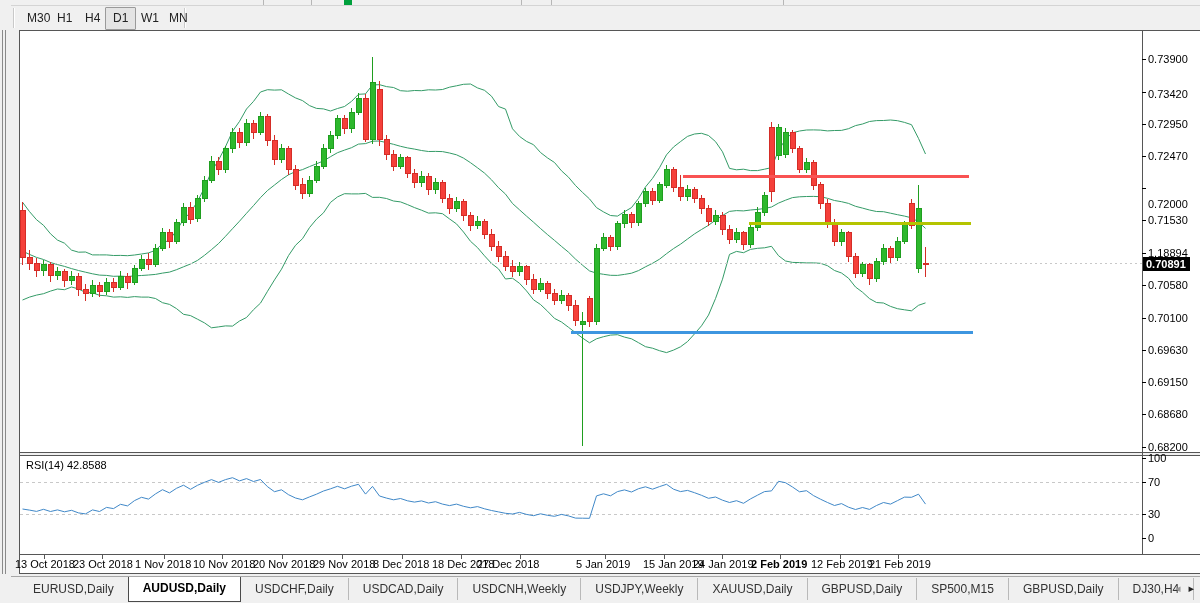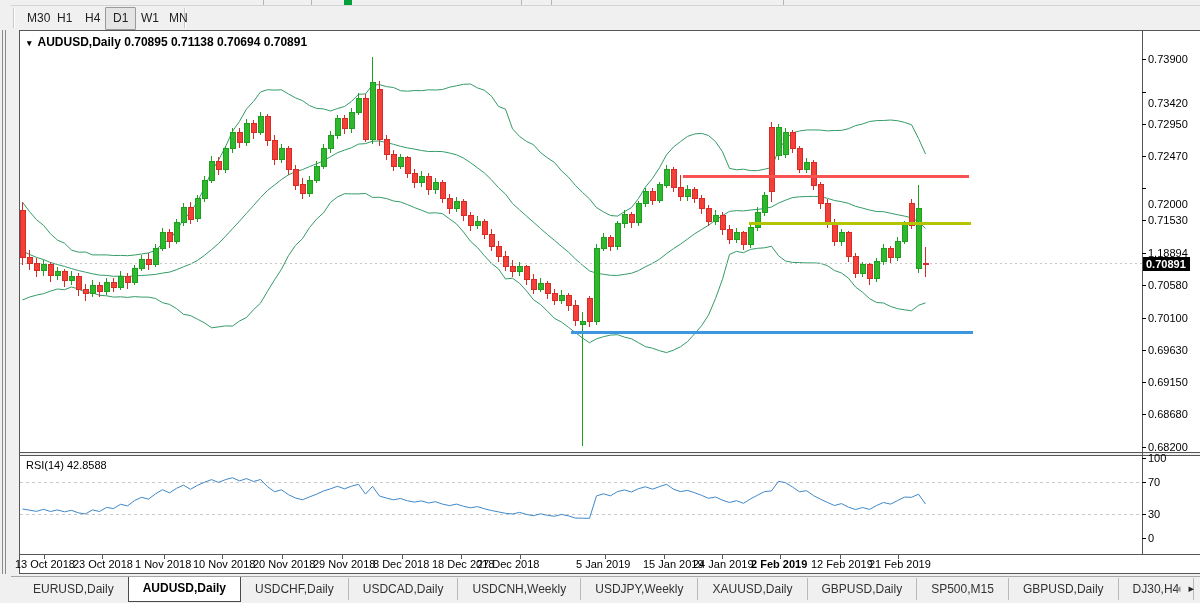--- a/index.html
+++ b/index.html
@@ -62,21 +62,20 @@
   <div class="grip" style="left:173px"></div>
 <div class="tf-btn" style="left: 8px;">M30</div>
     <div class="tf-btn" style="left: 38px;">H1</div>
     <div class="tf-btn" style="left: 66px;">H4</div>
     <div class="tf-btn active" style="left: 94px;">D1</div>
     <div class="tf-btn" style="left: 122px;">W1</div>
     <div class="tf-btn" style="left: 150px;">MN</div>
   </div>
 
 <div class="abs" id="chart-window">
-  <div id="chart-title"><span id="symbol-dropdown">▾</span><span>AUDUSD,Daily</span><span> </span><span>0.70895 0.71138 0.70694 0.70891</span></div>
 
   <svg id="main-svg" width="1122" height="421" shape-rendering="crispEdges">
       <path d="M2.5,171.2 L9.5,180.6 L16.5,188.7 L23.5,194.3 L30.5,202.8 L37.5,209.1 L44.5,212.2 L51.5,219.1 L58.5,221.2 L65.5,221.0 L72.5,223.9 L79.5,223.9 L86.5,223.9 L93.5,224.5 L100.5,224.4 L107.5,224.7 L114.5,224.0 L121.5,223.0 L128.5,221.9 L135.5,219.3 L142.5,212.6 L149.5,208.7 L156.5,199.7 L163.5,188.3 L170.5,181.4 L177.5,170.5 L184.5,156.8 L191.5,140.4 L198.5,129.2 L205.5,115.7 L212.5,100.3 L219.5,90.4 L226.5,78.0 L233.5,70.4 L240.5,61.0 L247.5,58.7 L254.5,59.1 L261.5,58.8 L268.5,63.0 L275.5,66.9 L282.5,69.6 L289.5,74.6 L296.5,77.4 L303.5,77.9 L310.5,80.0 L317.5,77.5 L324.5,75.5 L331.5,70.4 L338.5,63.3 L345.5,62.9 L352.5,53.9 L359.5,53.7 L366.5,55.6 L373.5,56.5 L380.5,59.7 L387.5,60.2 L394.5,59.5 L401.5,59.7 L408.5,58.8 L415.5,59.0 L422.5,58.5 L429.5,56.2 L436.5,54.8 L443.5,53.3 L450.5,53.0 L457.5,56.9 L464.5,59.3 L471.5,65.2 L478.5,75.5 L485.5,78.1 L492.5,97.8 L499.5,105.4 L506.5,110.4 L513.5,113.7 L520.5,121.5 L527.5,126.9 L534.5,131.5 L541.5,139.8 L548.5,146.2 L555.5,154.5 L562.5,161.4 L569.5,167.9 L576.5,176.6 L583.5,180.9 L590.5,184.5 L597.5,185.1 L604.5,180.7 L611.5,176.6 L618.5,167.5 L625.5,155.9 L632.5,147.4 L639.5,136.7 L646.5,123.8 L653.5,116.0 L660.5,110.6 L667.5,105.4 L674.5,103.0 L681.5,102.3 L688.5,104.5 L695.5,110.6 L702.5,120.8 L709.5,137.4 L716.5,138.8 L723.5,138.2 L730.5,139.6 L737.5,139.6 L744.5,138.2 L751.5,136.6 L758.5,119.5 L765.5,108.3 L772.5,101.8 L779.5,100.0 L786.5,99.0 L793.5,98.9 L800.5,99.1 L807.5,99.9 L814.5,99.5 L821.5,99.4 L828.5,97.7 L835.5,94.6 L842.5,93.0 L849.5,90.5 L856.5,89.6 L863.5,89.5 L870.5,89.0 L877.5,89.7 L884.5,91.4 L891.5,93.7 L898.5,107.4 L905.5,123.0 " fill="none" stroke="#349b67" stroke-width="1" shape-rendering="auto"></path>
       <path d="M2.5,220.1 L9.5,223.4 L16.5,226.4 L23.5,228.5 L30.5,231.5 L37.5,233.6 L44.5,235.4 L51.5,237.6 L58.5,239.5 L65.5,241.2 L72.5,242.8 L79.5,244.1 L86.5,244.4 L93.5,245.3 L100.5,245.1 L107.5,245.6 L114.5,244.8 L121.5,244.5 L128.5,244.0 L135.5,243.4 L142.5,242.1 L149.5,241.1 L156.5,238.7 L163.5,235.8 L170.5,233.0 L177.5,229.4 L184.5,224.3 L191.5,218.6 L198.5,212.6 L205.5,205.3 L212.5,197.7 L219.5,190.2 L226.5,182.3 L233.5,174.6 L240.5,166.6 L247.5,159.5 L254.5,154.0 L261.5,148.5 L268.5,143.8 L275.5,140.6 L282.5,138.6 L289.5,135.6 L296.5,132.8 L303.5,129.9 L310.5,125.7 L317.5,121.7 L324.5,119.1 L331.5,116.7 L338.5,113.1 L345.5,112.6 L352.5,110.2 L359.5,110.0 L366.5,111.6 L373.5,113.3 L380.5,115.3 L387.5,116.9 L394.5,118.1 L401.5,119.5 L408.5,120.5 L415.5,120.4 L422.5,120.6 L429.5,122.0 L436.5,123.8 L443.5,127.1 L450.5,131.7 L457.5,136.8 L464.5,142.1 L471.5,148.8 L478.5,156.7 L485.5,163.1 L492.5,172.5 L499.5,178.8 L506.5,185.1 L513.5,191.2 L520.5,197.5 L527.5,203.6 L534.5,209.4 L541.5,215.4 L548.5,221.2 L555.5,228.1 L562.5,234.2 L569.5,239.9 L576.5,242.2 L583.5,243.3 L590.5,244.3 L597.5,244.4 L604.5,243.4 L611.5,242.2 L618.5,239.6 L625.5,235.8 L632.5,232.3 L639.5,228.2 L646.5,222.7 L653.5,217.6 L660.5,213.2 L667.5,208.0 L674.5,202.9 L681.5,198.5 L688.5,194.3 L695.5,189.1 L702.5,184.5 L709.5,180.4 L716.5,179.6 L723.5,179.9 L730.5,179.0 L737.5,178.4 L744.5,177.5 L751.5,176.0 L758.5,172.1 L765.5,169.2 L772.5,166.6 L779.5,165.8 L786.5,165.5 L793.5,165.4 L800.5,165.7 L807.5,167.3 L814.5,169.5 L821.5,170.7 L828.5,172.4 L835.5,175.3 L842.5,177.1 L849.5,179.0 L856.5,180.5 L863.5,180.7 L870.5,182.2 L877.5,183.7 L884.5,185.1 L891.5,186.8 L898.5,190.9 L905.5,197.4 " fill="none" stroke="#349b67" stroke-width="1" shape-rendering="auto"></path>
       <path d="M2.5,269.0 L9.5,266.1 L16.5,264.1 L23.5,262.7 L30.5,260.1 L37.5,258.0 L44.5,258.7 L51.5,256.0 L58.5,257.9 L65.5,261.5 L72.5,261.8 L79.5,264.3 L86.5,264.8 L93.5,266.1 L100.5,265.8 L107.5,266.4 L114.5,265.6 L121.5,266.1 L128.5,266.1 L135.5,267.5 L142.5,271.7 L149.5,273.4 L156.5,277.6 L163.5,283.3 L170.5,284.6 L177.5,288.2 L184.5,291.9 L191.5,296.8 L198.5,295.9 L205.5,294.9 L212.5,295.1 L219.5,290.0 L226.5,286.5 L233.5,278.7 L240.5,272.1 L247.5,260.3 L254.5,248.9 L261.5,238.2 L268.5,224.6 L275.5,214.3 L282.5,207.7 L289.5,196.6 L296.5,188.2 L303.5,181.8 L310.5,171.4 L317.5,165.9 L324.5,162.7 L331.5,162.9 L338.5,162.9 L345.5,162.4 L352.5,166.4 L359.5,166.3 L366.5,167.5 L373.5,170.0 L380.5,170.9 L387.5,173.6 L394.5,176.6 L401.5,179.2 L408.5,182.1 L415.5,181.8 L422.5,182.7 L429.5,187.9 L436.5,192.9 L443.5,201.0 L450.5,210.3 L457.5,216.6 L464.5,224.8 L471.5,232.4 L478.5,237.9 L485.5,248.0 L492.5,247.2 L499.5,252.3 L506.5,259.9 L513.5,268.8 L520.5,273.5 L527.5,280.2 L534.5,287.4 L541.5,291.0 L548.5,296.3 L555.5,301.7 L562.5,307.0 L569.5,311.8 L576.5,307.8 L583.5,305.7 L590.5,304.1 L597.5,303.7 L604.5,306.1 L611.5,307.8 L618.5,311.7 L625.5,315.7 L632.5,317.2 L639.5,319.7 L646.5,321.6 L653.5,319.1 L660.5,315.8 L667.5,310.6 L674.5,302.9 L681.5,294.8 L688.5,284.1 L695.5,267.6 L702.5,248.2 L709.5,223.4 L716.5,220.4 L723.5,221.7 L730.5,218.4 L737.5,217.3 L744.5,216.8 L751.5,215.3 L758.5,224.7 L765.5,230.0 L772.5,231.4 L779.5,231.6 L786.5,231.9 L793.5,231.9 L800.5,232.3 L807.5,234.7 L814.5,239.5 L821.5,242.0 L828.5,247.2 L835.5,256.0 L842.5,261.2 L849.5,267.6 L856.5,271.5 L863.5,272.0 L870.5,275.4 L877.5,277.7 L884.5,278.8 L891.5,279.8 L898.5,274.3 L905.5,271.9 " fill="none" stroke="#349b67" stroke-width="1" shape-rendering="auto"></path>
       <line x1="0" y1="232.82315789473648" x2="1122" y2="232.82315789473648" stroke="#c8c8c8" stroke-dasharray="2 3"></line>
       <g>
         <line x1="2.5" y1="170.9" x2="2.5" y2="233.6" stroke="#d42d27" stroke-width="1"></line>
         <rect x="0.0" y="179.1" width="5" height="47.6" fill="#f5403a" stroke="#d42d27" stroke-width="1"></rect>
       </g>
@@ -608,21 +607,21 @@
       <line x1="0" y1="26.0" x2="1122" y2="26.0" stroke="#c8c8c8" stroke-dasharray="3 3"></line>
       <path d="M2.5,53.0 L9.5,54.1 L16.5,55.4 L23.5,53.3 L30.5,55.5 L37.5,53.9 L44.5,55.8 L51.5,54.3 L58.5,56.9 L65.5,57.9 L72.5,53.9 L79.5,55.5 L86.5,51.4 L93.5,52.6 L100.5,48.3 L107.5,49.9 L114.5,44.6 L121.5,41.3 L128.5,43.1 L135.5,37.9 L142.5,33.7 L149.5,36.9 L156.5,32.3 L163.5,29.2 L170.5,33.3 L177.5,29.3 L184.5,26.3 L191.5,23.6 L198.5,26.4 L205.5,23.6 L212.5,21.7 L219.5,24.9 L226.5,22.6 L233.5,25.5 L240.5,23.5 L247.5,30.7 L254.5,35.7 L261.5,33.8 L268.5,38.7 L275.5,42.0 L282.5,43.8 L289.5,40.9 L296.5,38.2 L303.5,35.0 L310.5,32.8 L317.5,30.3 L324.5,32.8 L331.5,30.2 L338.5,28.3 L345.5,38.1 L352.5,30.4 L359.5,40.0 L366.5,42.1 L373.5,43.8 L380.5,42.5 L387.5,44.8 L394.5,46.1 L401.5,44.9 L408.5,47.0 L415.5,45.7 L422.5,48.1 L429.5,49.6 L436.5,48.1 L443.5,50.3 L450.5,51.8 L457.5,50.6 L464.5,52.8 L471.5,54.5 L478.5,55.9 L485.5,57.3 L492.5,58.0 L499.5,56.4 L506.5,58.4 L513.5,59.7 L520.5,57.8 L527.5,59.3 L534.5,60.3 L541.5,58.4 L548.5,59.9 L555.5,62.1 L562.5,62.2 L569.5,62.3 L576.5,39.9 L583.5,37.8 L590.5,39.8 L597.5,35.6 L604.5,33.9 L611.5,36.0 L618.5,32.7 L625.5,30.8 L632.5,33.2 L639.5,30.6 L646.5,28.3 L653.5,33.2 L660.5,35.6 L667.5,34.4 L674.5,36.7 L681.5,39.3 L688.5,42.3 L695.5,41.0 L702.5,44.2 L709.5,46.5 L716.5,44.7 L723.5,47.3 L730.5,42.9 L737.5,39.2 L744.5,35.6 L751.5,34.9 L758.5,25.3 L765.5,26.7 L772.5,31.0 L779.5,35.8 L786.5,34.7 L793.5,39.6 L800.5,43.2 L807.5,46.5 L814.5,49.5 L821.5,47.6 L828.5,51.2 L835.5,53.5 L842.5,51.5 L849.5,53.4 L856.5,49.5 L863.5,46.5 L870.5,48.1 L877.5,44.6 L884.5,41.1 L891.5,41.3 L898.5,38.2 L905.5,48.1 " fill="none" stroke="#4088c8" stroke-width="1" shape-rendering="auto"></path>
     </svg>
   <span id="rsi-label">RSI(14) 42.8588</span>
 
   <div id="axis-vline"></div>
   <div id="price-axis-labels">
       <div class="axis-tick" style="top: 28px;"></div>
       <div class="axis-lbl" style="top: 22px;">0.73900</div>
       <div class="axis-tick" style="top: 61px;"></div>
-      <div class="axis-lbl" style="top: 66px;">0.73420</div>
+      <div class="axis-lbl" style="top: 57px;">0.73420</div>
       <div class="axis-tick" style="top: 93px;"></div>
       <div class="axis-lbl" style="top: 87px;">0.72950</div>
       <div class="axis-tick" style="top: 125px;"></div>
       <div class="axis-lbl" style="top: 119px;">0.72470</div>
       <div class="axis-tick" style="top: 157px;"></div>
       <div class="axis-lbl" style="top: 167px;">0.72000</div>
       <div class="axis-tick" style="top: 189px;"></div>
       <div class="axis-lbl" style="top: 183px;">0.71530</div>
       <div class="axis-tick" style="top: 222px;"></div>
       <div class="axis-lbl" style="top: 216px;">1.18894</div>

